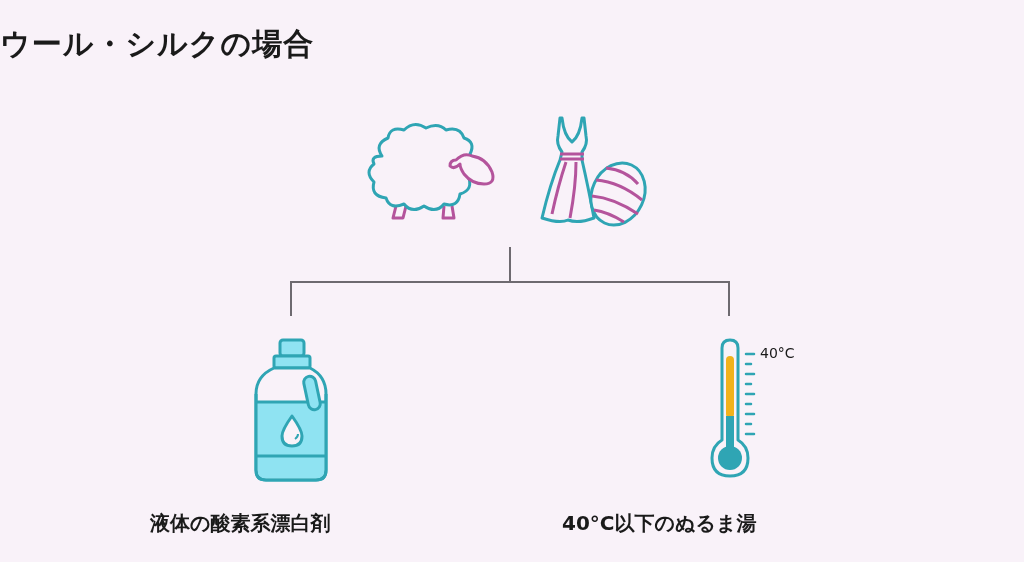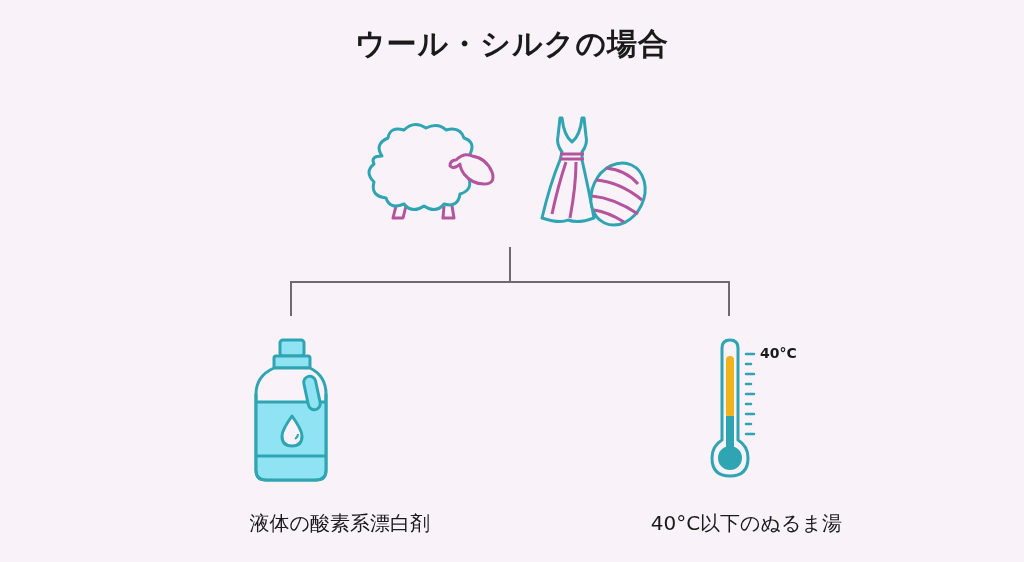--- a/index.html
+++ b/index.html
@@ -5,31 +5,31 @@
   html, body { margin: 0; padding: 0; }
   body {
     width: 1024px; height: 562px; overflow: hidden;
     background: #f9f2f9;
     font-family: "DejaVu Sans", sans-serif;
     position: relative;
     color: #1a1a1a;
   }
   .title {
     position: absolute; left: 0; right: 0; top: 24px;
-    text-align: center; font-size: 30px; font-weight: bold;
+    text-align: left; font-size: 30px; font-weight: bold;
     letter-spacing: 1px;
   }
   .icon { position: absolute; }
   .connector { position: absolute; background: #6e6a70; }
   .label {
-    position: absolute; font-size: 20px; font-weight: normal;
-    text-align: right; white-space: nowrap;
+    position: absolute; font-size: 20px; font-weight: bold;
+    text-align: left; white-space: nowrap;
   }
   .therm-label {
-    position: absolute; font-size: 14px; font-weight: bold;
+    position: absolute; font-size: 14px; font-weight: normal;
   }
 </style>
 </head>
 <body>
 
 <div class="title">ウール・シルクの場合</div>
 
 <svg class="icon" style="left:360px;top:118px" width="140" height="110" viewBox="0 0 140 110">
   <path d="M36 88 L33 100 L43 100 L46 88 M84 88 L83 100 L94 100 L92 88" fill="none" stroke="#b4549c" stroke-width="3" stroke-linejoin="round"></path>
   <path d="M22 38 Q14 26 28 20 Q30 8 44 12 Q54 2 66 10 Q78 4 86 12 Q100 8 104 20 Q116 24 110 36 Q118 48 108 58 Q114 72 100 76 Q98 90 84 86 Q76 96 64 88 Q52 96 44 86 Q30 92 26 80 Q10 78 14 64 Q4 54 14 46 Q10 38 22 38 Z" fill="#f9f2f9" stroke="#2fa5b4" stroke-width="3" stroke-linejoin="round"></path>

